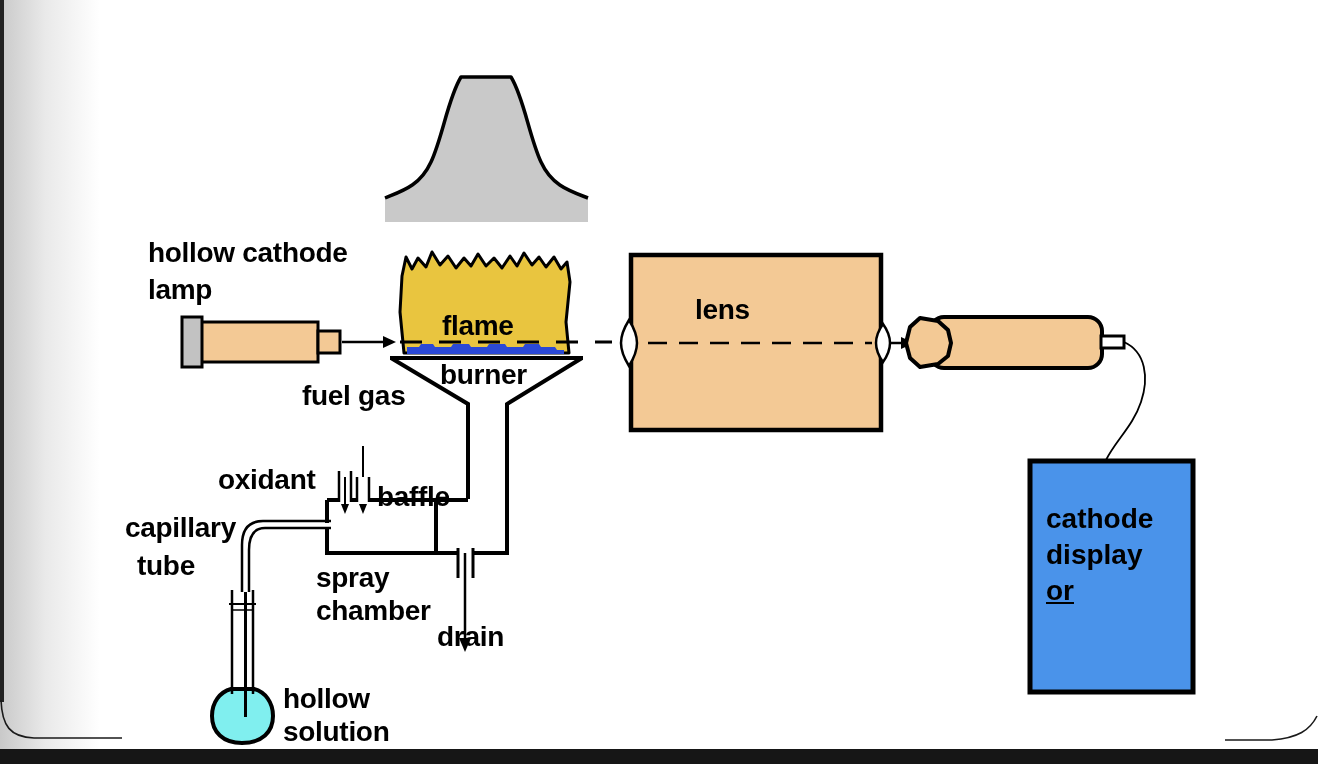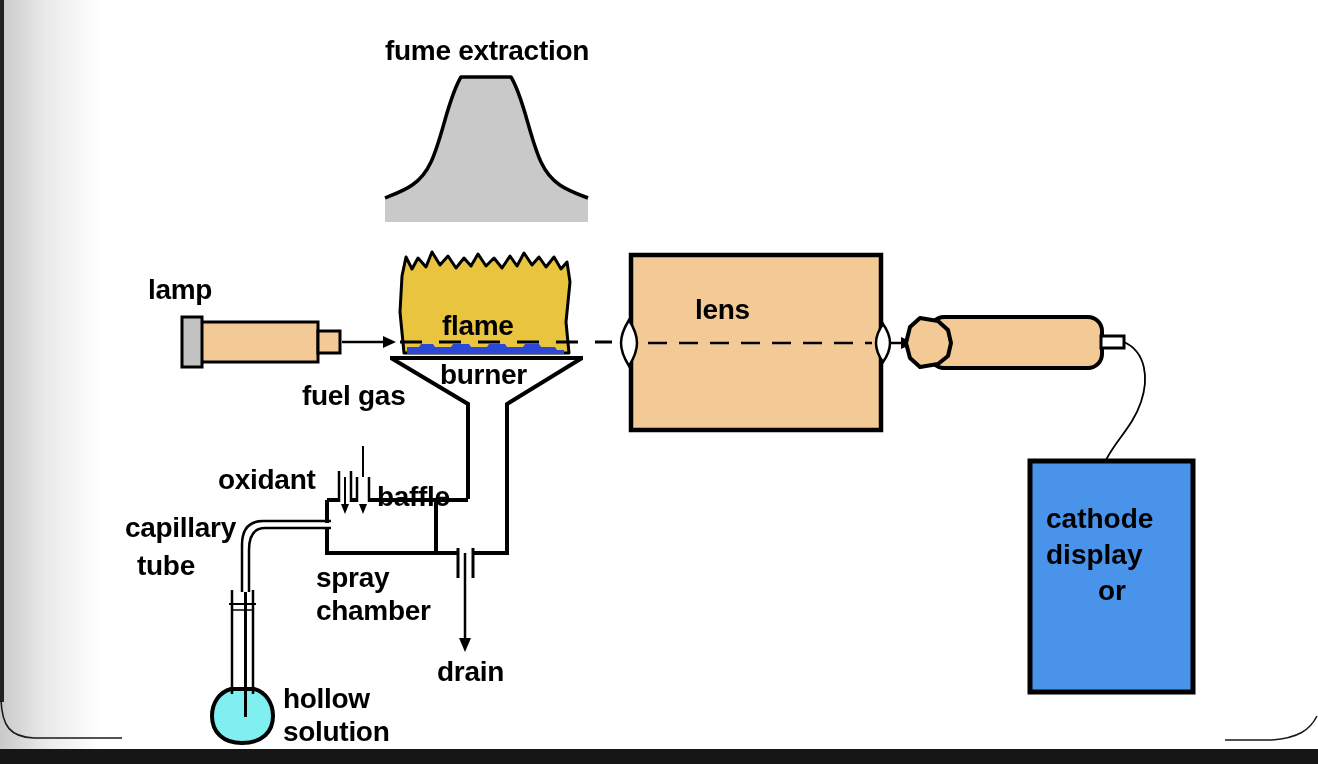--- a/index.html
+++ b/index.html
@@ -6,21 +6,21 @@
   #stage{position:relative;width:1318px;height:764px;background:#ffffff;overflow:hidden;
          font-family:"Liberation Sans",sans-serif;}
   #left-shade{position:absolute;left:0;top:0;width:100px;height:750px;
       background:linear-gradient(90deg,#c9c9c9 0%,#e9e9e9 45%,#ffffff 100%);}
   svg{position:absolute;left:0;top:0;}
   .lbl{position:absolute;white-space:nowrap;color:#000;font-size:28px;font-weight:700;
        line-height:1.05;letter-spacing:-0.3px;}
   #display-box-text{position:absolute;left:1030px;top:461px;width:163px;height:231px;
        box-sizing:border-box;padding:40px 0 0 16px;color:#000;font-size:28px;font-weight:700;
        line-height:36px;}
-  #display-box-text .or-line{text-align:center;width:132px;}
+  #display-box-text .or-line{text-align:left;width:132px;text-decoration:underline;}
 </style>
 </head>
 <body>
 
 <div id="stage">
   <div id="left-shade"></div>
 
   <svg width="1318" height="764" viewBox="0 0 1318 764">
 
     <rect x="0" y="0" width="4" height="702" fill="#222222"></rect>
@@ -97,32 +97,32 @@
     <polygon points="901,337 914,343 901,349" fill="#000"></polygon>
 
     <rect x="930" y="317" width="172" height="51" rx="14" stroke="#000" stroke-width="4" fill="#F3C995"></rect>
     <polygon points="920,318 938,321 948,330 951,343 948,356 938,364 920,367 910,358 906,343 910,327" stroke="#000" stroke-width="4" stroke-linejoin="round" fill="#F3C995"></polygon>
     <rect x="1101" y="336" width="23" height="12" fill="#ffffff" stroke="#000" stroke-width="3"></rect>
     <path d="M1124,342 C1146,352 1149,378 1141,402 C1133,426 1116,440 1106,460" fill="none" stroke="#000" stroke-width="1.8"></path>
 
     <rect x="1030" y="461" width="163" height="231" stroke="#000" stroke-width="5" fill="#4A93EA"></rect>
   </svg>
 
-  <div class="lbl" style="left:385px;top:36px">fume extraction</div>
+  <div class="lbl" style="left:148px;top:238px">hollow cathode</div>
   <div class="lbl" style="left:148px;top:275px">lamp</div>
   <div class="lbl" style="left:442px;top:311px">flame</div>
   <div class="lbl" style="left:440px;top:360px">burner</div>
   <div class="lbl" style="left:302px;top:381px">fuel gas</div>
   <div class="lbl" style="left:218px;top:465px">oxidant</div>
   <div class="lbl" style="left:377px;top:482px">baffle</div>
   <div class="lbl" style="left:125px;top:513px">capillary</div>
   <div class="lbl" style="left:137px;top:551px">tube</div>
   <div class="lbl" style="left:316px;top:563px">spray</div>
   <div class="lbl" style="left:316px;top:596px">chamber</div>
-  <div class="lbl" style="left:437px;top:657px">drain</div>
+  <div class="lbl" style="left:437px;top:622px">drain</div>
   <div class="lbl" style="left:283px;top:684px">hollow</div>
   <div class="lbl" style="left:283px;top:717px">solution</div>
   <div class="lbl" style="left:695px;top:295px">lens</div>
 
   <div id="display-box-text">
     <div>cathode</div>
     <div>display</div>
     <div class="or-line">or</div>
   </div>
 </div>

